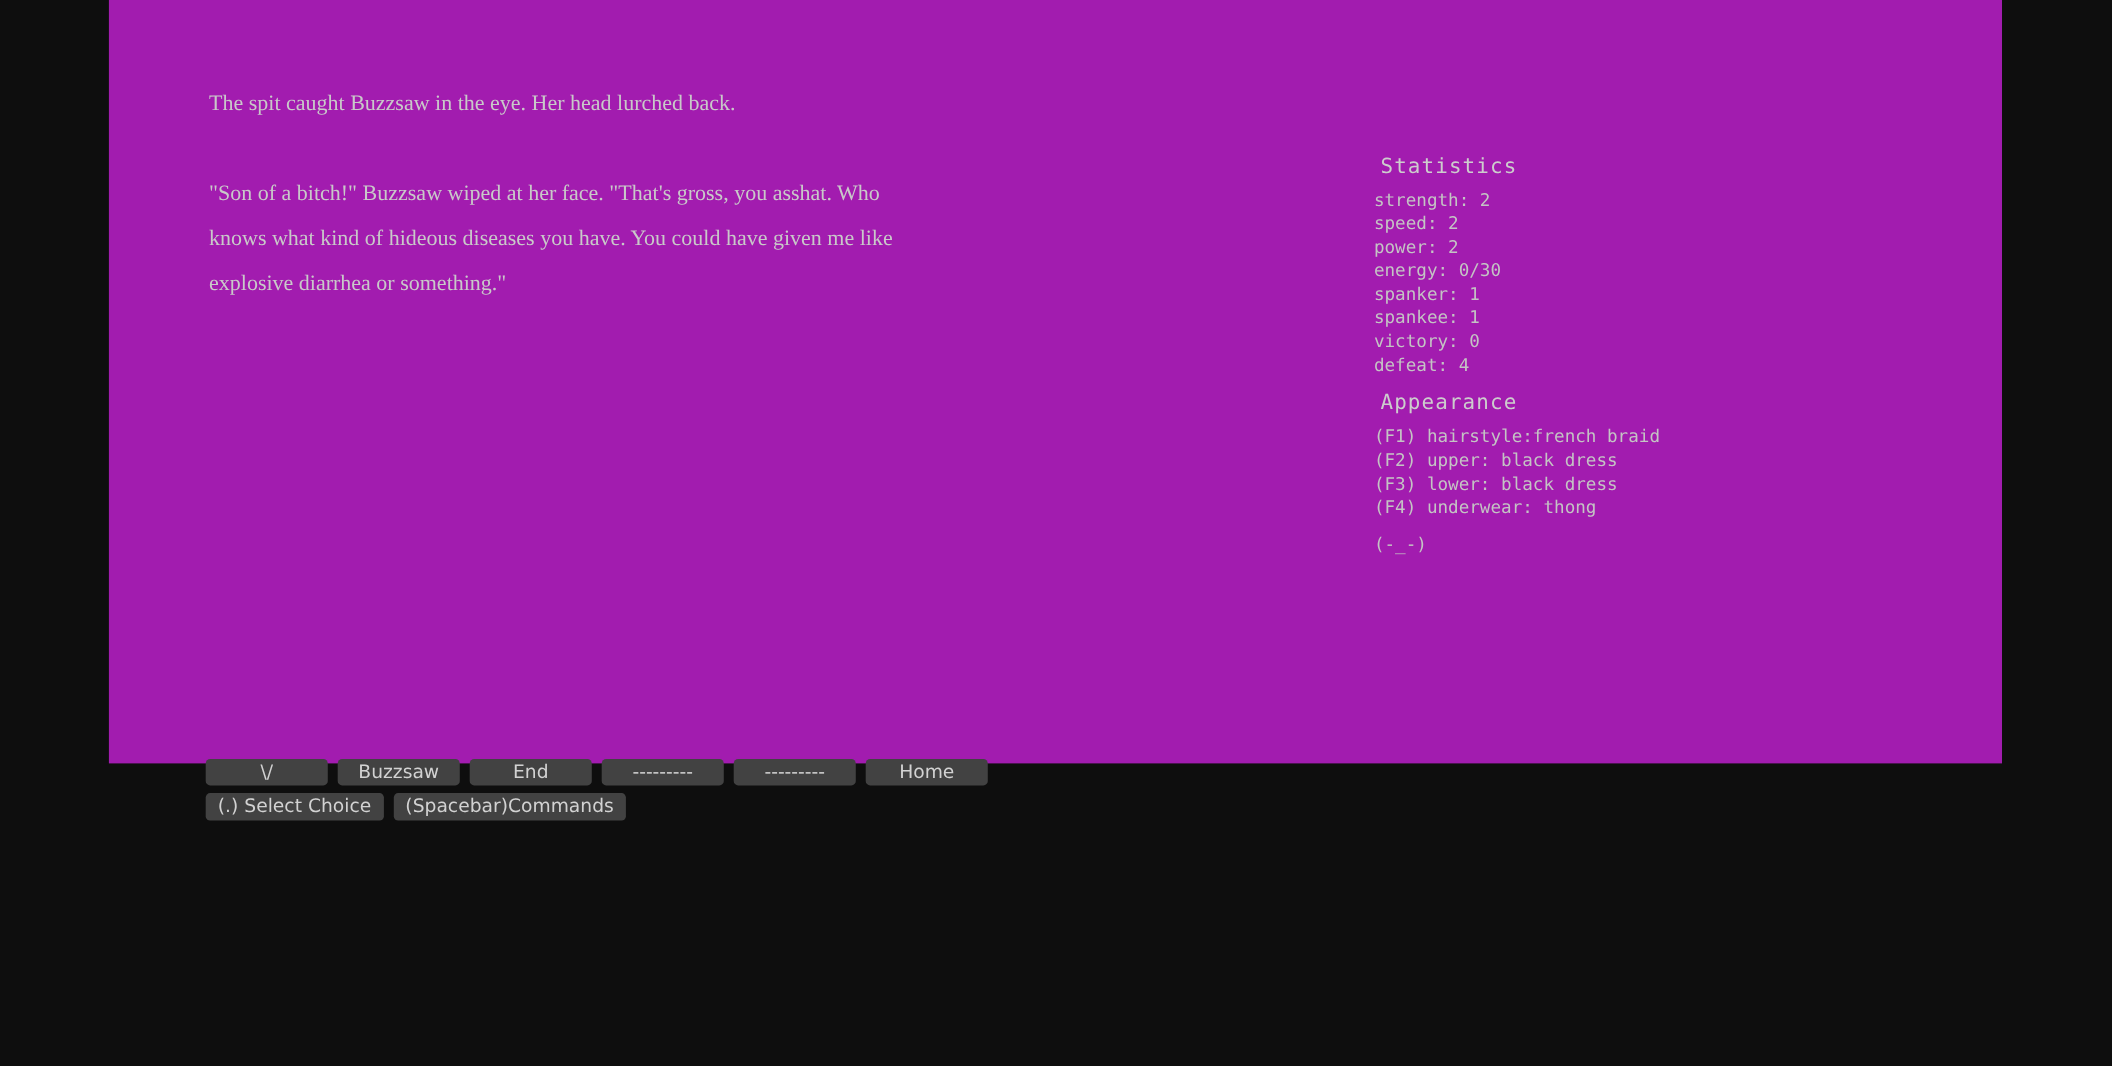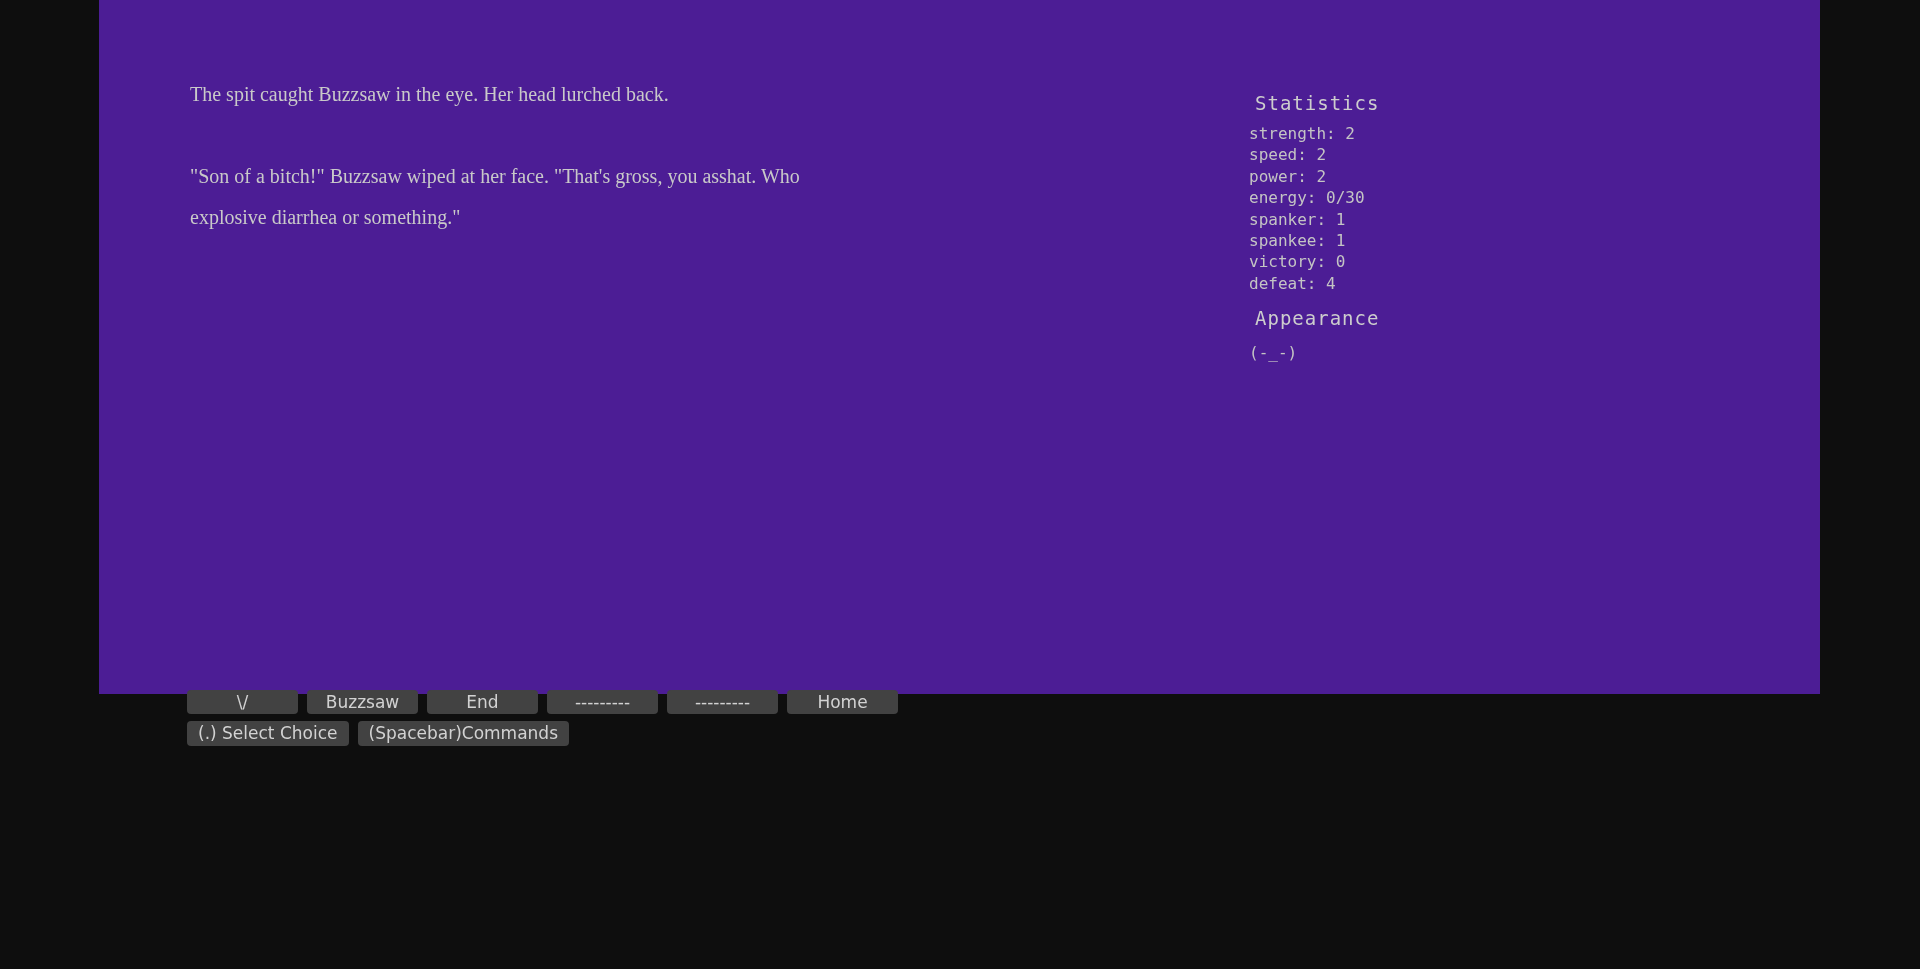--- a/index.html
+++ b/index.html
@@ -9,21 +9,21 @@
     width: 1920px;
     height: 969px;
     background: #0e0e0e;
     overflow: hidden;
     font-family: "DejaVu Sans", sans-serif;
   }
   #window {
     position: absolute;
     left: 99px; top: 0;
     width: 1721px; height: 694px;
-    background: #4c1d95;
+    background: #a21caf;
     padding-left: 12px;
   }
   
   #story {
     position: absolute;
     left: 91px; top: 74px;
     width: 660px;
     font-family: "Liberation Serif", serif;
     font-size: 20px;
     line-height: 41px;
@@ -63,37 +63,39 @@
     line-height: 21.4px;
     color: #c4c4c4;
   }
   .panel-title {
     font-size: 19px;
     line-height: 24px;
     padding-left: 6px;
     margin-bottom: 8px;
     color: #cdcdcd;
     letter-spacing: 1px;
+    margin-top: 48px;
   }
   .panel-title.appearance { margin-top: 12px; }
   .panel-line { white-space: pre; }
   #emoticon { margin-top: 12px; white-space: pre; }
 </style>
 </head>
 <body>
 
 <div id="screen">
   <div id="window">
 
     <div id="story">
         <div class="story-paragraph">
           <div class="story-line">The spit caught Buzzsaw in the eye. Her head lurched back.</div>
         </div>
         <div class="story-paragraph">
           <div class="story-line">"Son of a bitch!" Buzzsaw wiped at her face. "That's gross, you asshat. Who</div>
+          <div class="story-line">knows what kind of hideous diseases you have. You could have given me like</div>
           <div class="story-line">explosive diarrhea or something."</div>
         </div>
         <div class="story-paragraph">
         </div>
       </div>
 
     <div id="nav">
       <div class="nav-row" id="nav-row1">
           <button class="nav-btn row1-btn">\/</button>
           <button class="nav-btn row1-btn">Buzzsaw</button>
@@ -115,18 +117,24 @@
           <div class="panel-line">speed: 2</div>
           <div class="panel-line">power: 2</div>
           <div class="panel-line">energy: 0/30</div>
           <div class="panel-line">spanker: 1</div>
           <div class="panel-line">spankee: 1</div>
           <div class="panel-line">victory: 0</div>
           <div class="panel-line">defeat: 4</div>
         </div>
 
       <div class="panel-title appearance">Appearance</div>
+      <div id="appearance-list">
+          <div class="panel-line">(F1) hairstyle:french braid</div>
+          <div class="panel-line">(F2) upper: black dress</div>
+          <div class="panel-line">(F3) lower: black dress</div>
+          <div class="panel-line">(F4) underwear: thong</div>
+        </div>
 
       <div id="emoticon">(-_-)</div>
     </div>
 
   </div>
 </div>
 
 </body></html>

